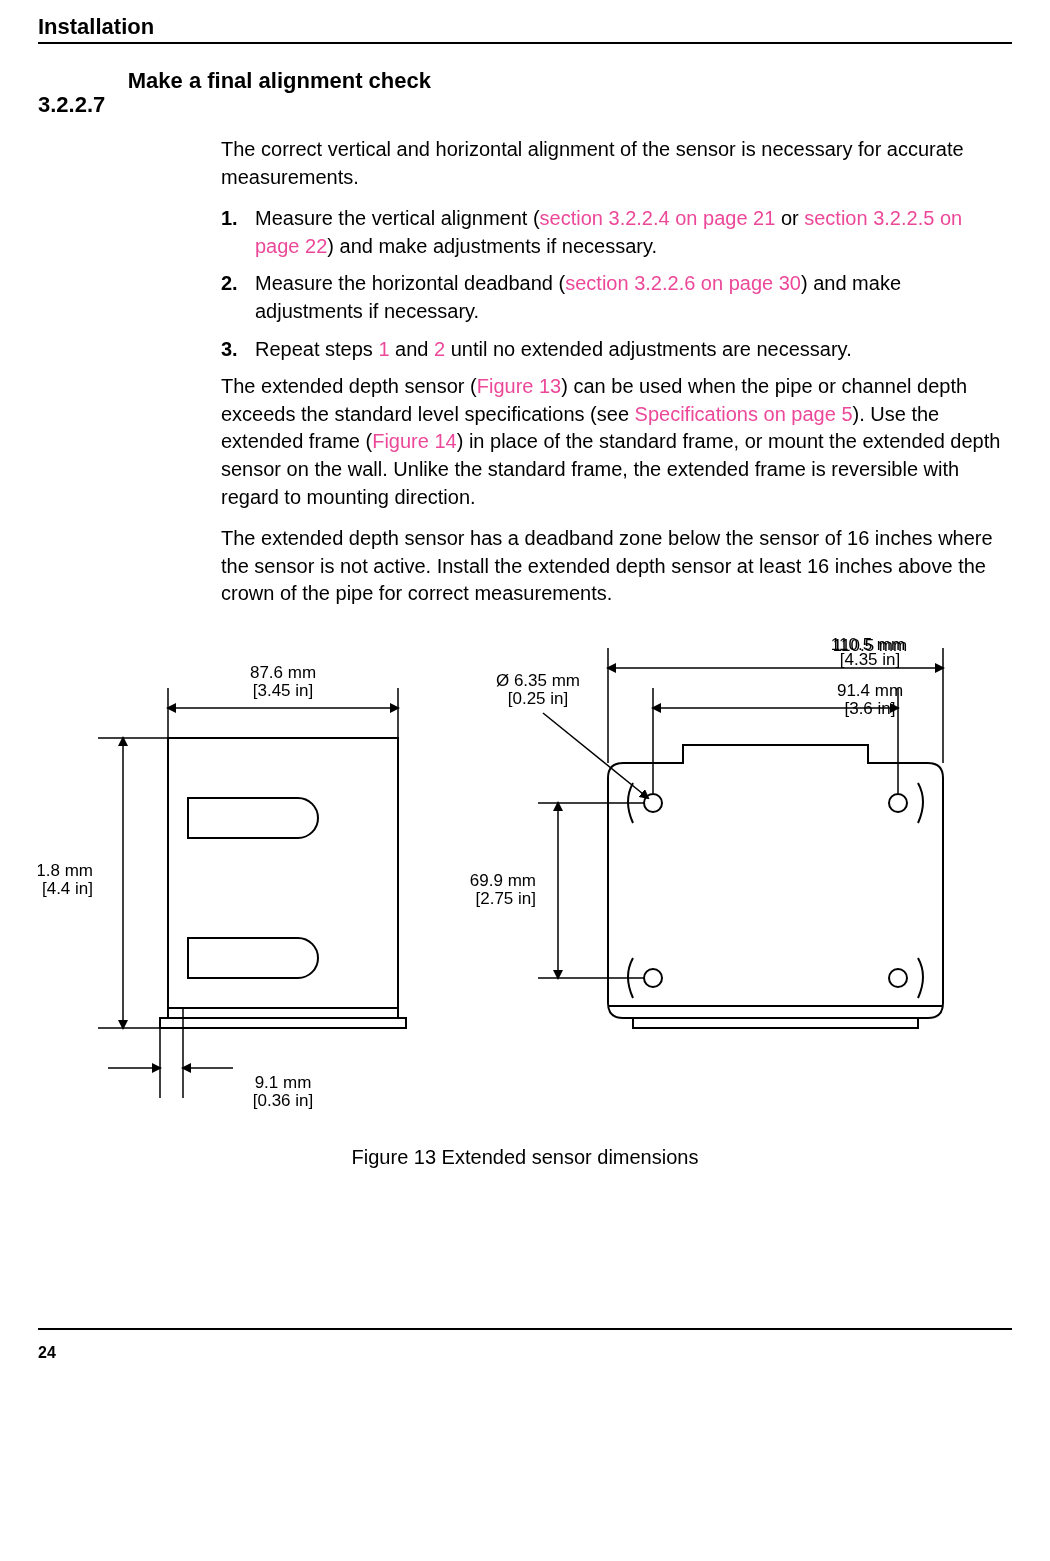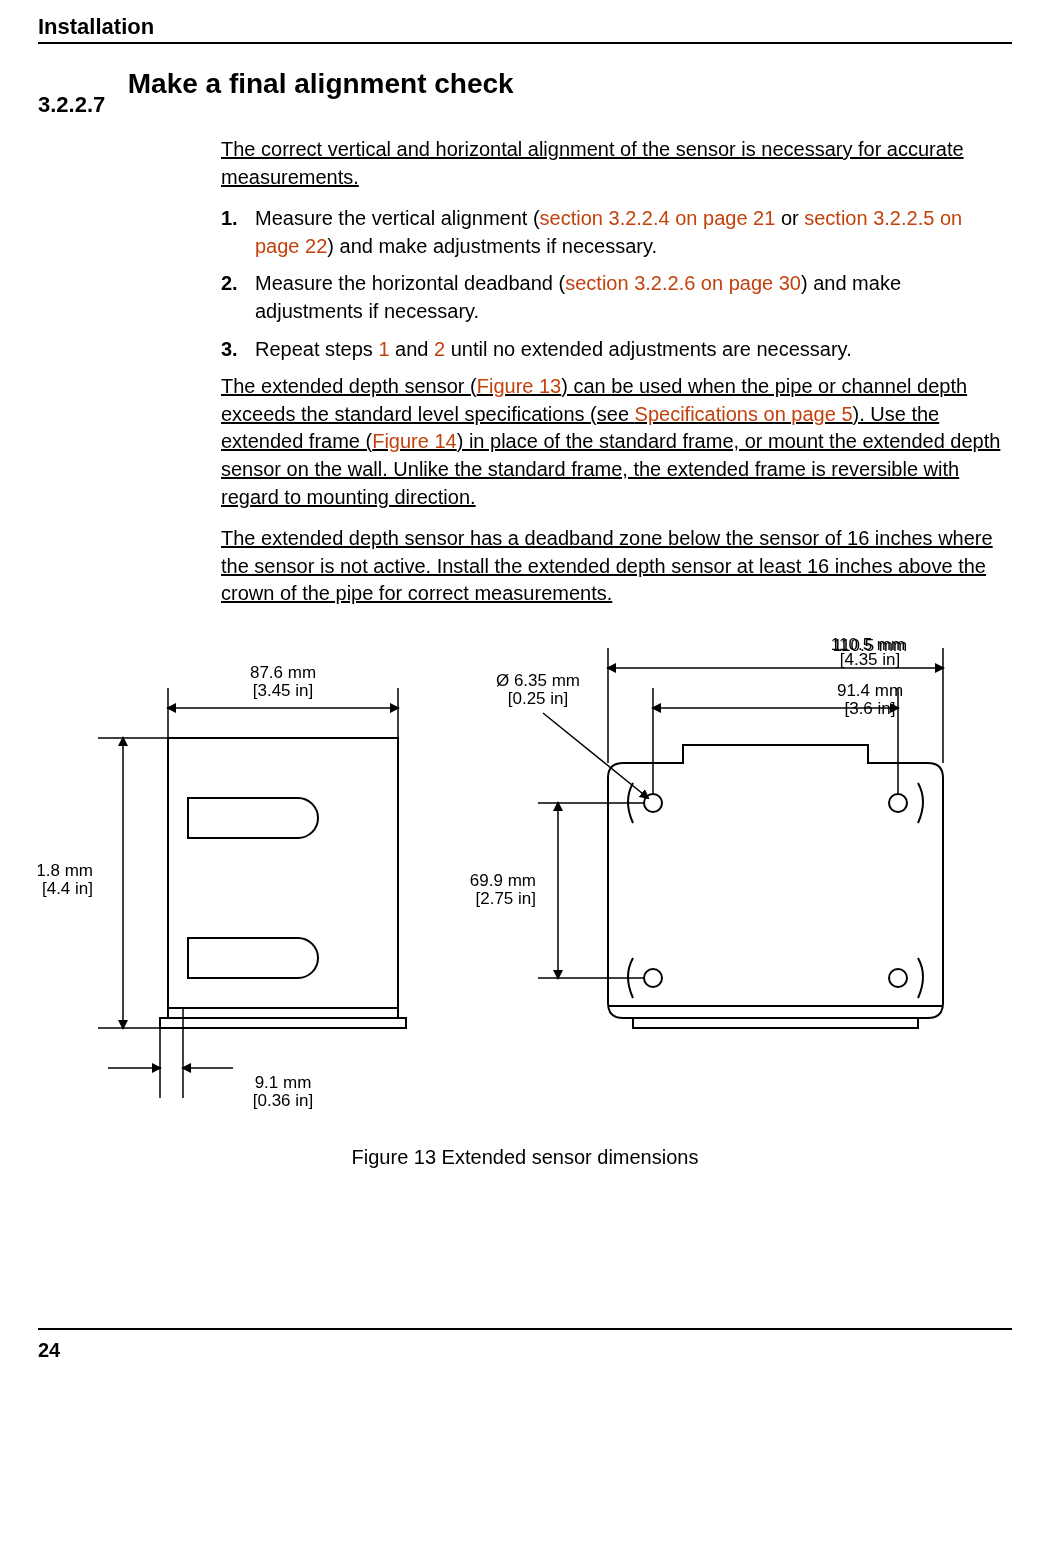--- a/index.html
+++ b/index.html
@@ -33,42 +33,42 @@
       right: 38px;
       border-bottom: 2px solid #000;
     }
     .content {
       position: absolute;
       top: 68px;
       left: 38px;
       right: 38px;
     }
     .secnum { display: inline-block; vertical-align: top; font-size: 22px; font-weight: bold; margin-top: 24px; }
-    .sectitle { display: inline-block; vertical-align: top; font-size: 28px; font-weight: bold; margin-left: 18px; }
+    .sectitle { display: inline-block; vertical-align: top; font-size: 22px; font-weight: bold; margin-left: 18px; }
     .secrow { margin-bottom: 18px; }
     .body-block { margin-left: 183px; font-size: 20px; line-height: 1.38; }
-    .body-block p { margin: 0 0 14px 0; text-decoration: underline; }
+    .body-block p { margin: 0 0 14px 0; }
     .ol { list-style: none; padding: 0; margin: 0; }
     .ol li { margin-bottom: 10px; padding-left: 34px; position: relative; }
     .ol li .num { position: absolute; left: 0; font-weight: bold; }
-    .lnk { color: #c2410c; }
+    .lnk { color: #ec4899; }
     .figure { margin-top: 30px; position: relative; }
     .figcaption { text-align: center; font-size: 20px; margin-top: 18px; }
     .footer-rule {
       position: absolute;
       bottom: 50px;
       left: 38px;
       right: 38px;
       border-top: 2px solid #000;
     }
     .pagenum {
       position: absolute;
       bottom: 18px;
       left: 38px;
-      font-size: 20px;
+      font-size: 16px;
       font-weight: bold;
     }
     svg { display: block; }
     .dim-text { font-family: Arial, Helvetica, sans-serif; font-size: 17px; }
   </style>
 </head>
 <body>
 
 <div class="page">
 

